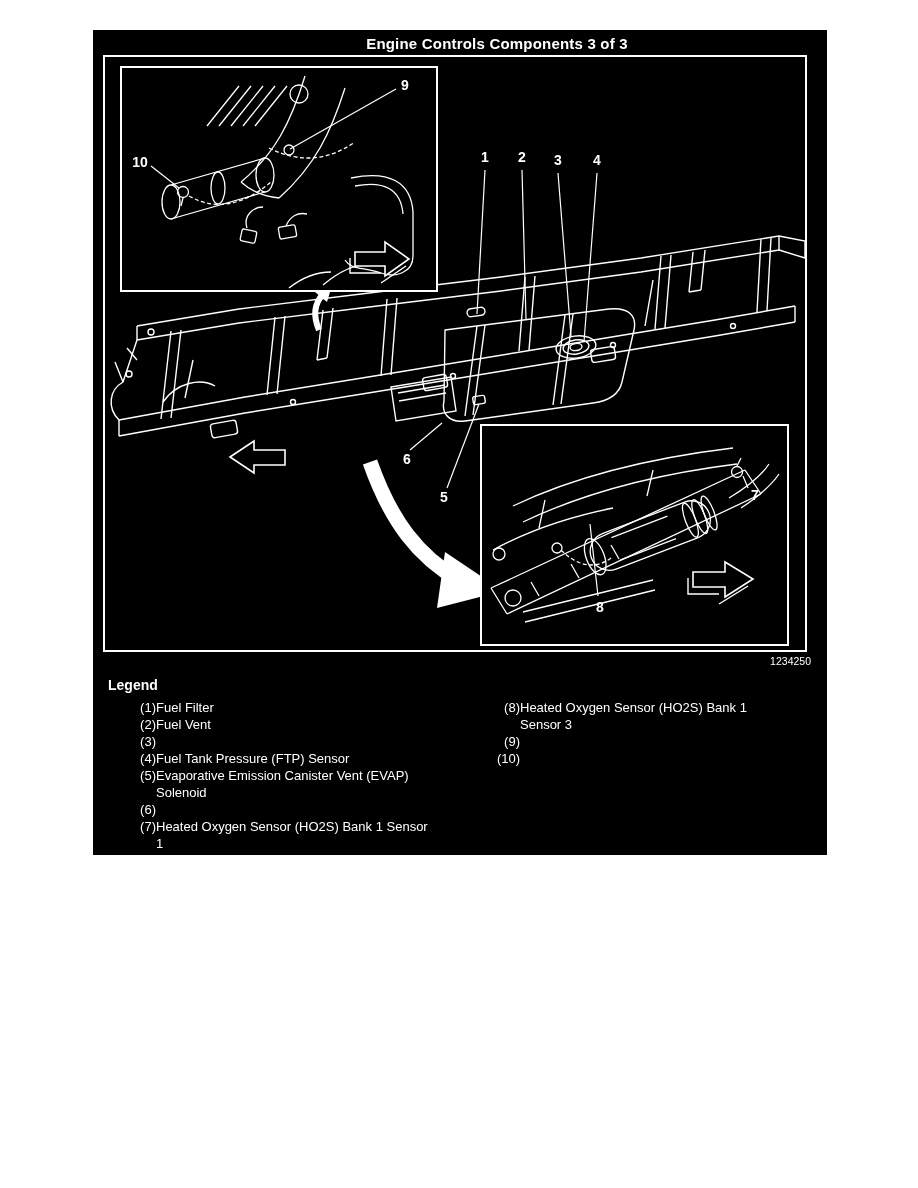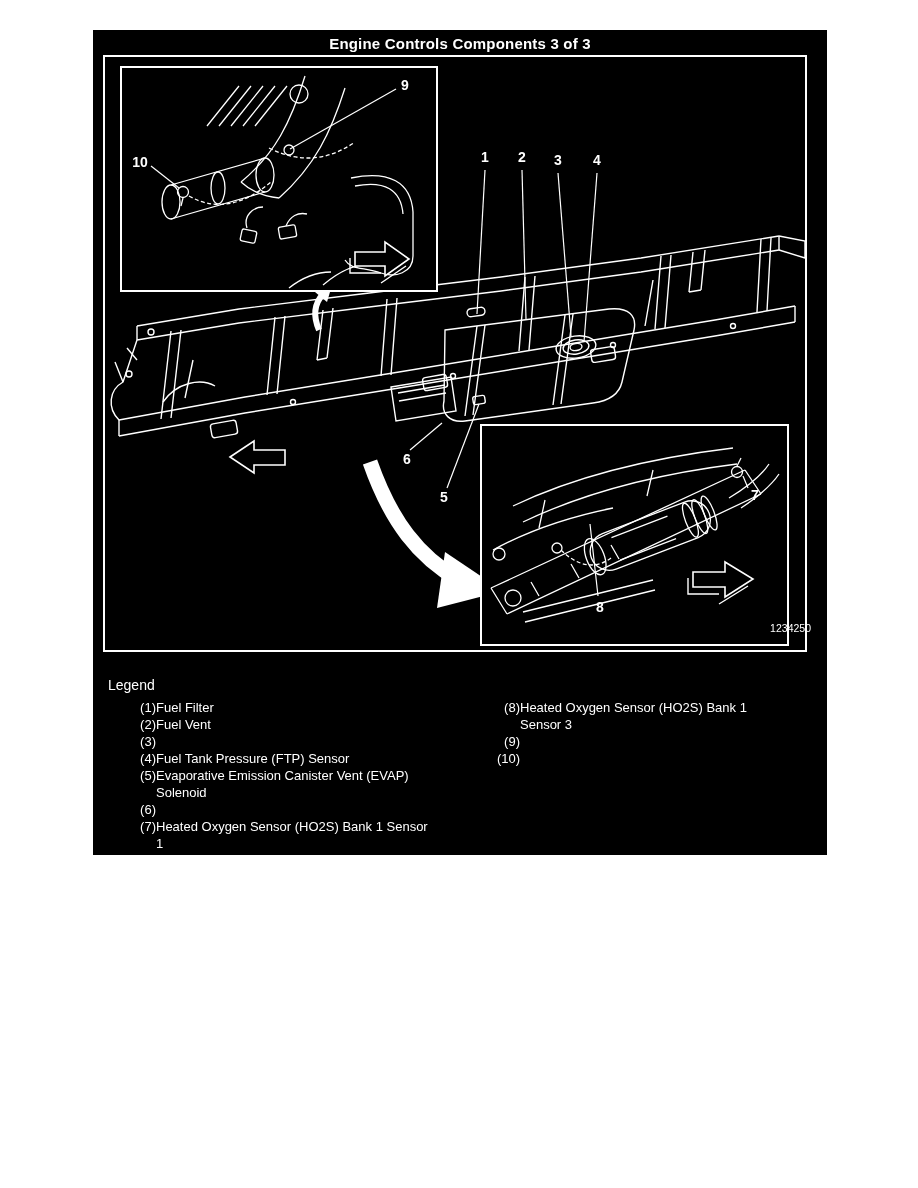--- a/index.html
+++ b/index.html
@@ -13,29 +13,30 @@
   .panel{
     position:absolute;left:93px;top:30px;
     width:734px;height:825px;
     background:#000000;color:#ffffff;
   }
   .title{
     position:absolute;left:0;top:5px;width:100%;
     text-align:center;
     font-size:15px;font-weight:bold;color:#ffffff;
     letter-spacing:.2px;
+    padding-left:37px;
   }
   .diagram-svg{position:absolute;left:0;top:0;}
   .fig-number{
-    position:absolute;top:592px;right:16px;width:120px;
+    position:absolute;top:625px;right:16px;width:120px;
     text-align:right;font-size:10.5px;color:#ffffff;
   }
   .legend-title{
     position:absolute;left:15px;top:647px;
-    font-size:14px;font-weight:normal;color:#ffffff;
+    font-size:14px;font-weight:bold;color:#ffffff;
   }
   .legend-col{
     position:absolute;top:669px;
     font-size:13px;line-height:17px;color:#ffffff;
   }
   .legend-col.left{left:29px;width:340px;}
   .legend-col.right{left:393px;width:300px;}
   .legend-item{display:flex;align-items:flex-start;}
   .legend-num{width:34px;text-align:right;flex:0 0 34px;}
   .legend-label{margin-left:0;}

